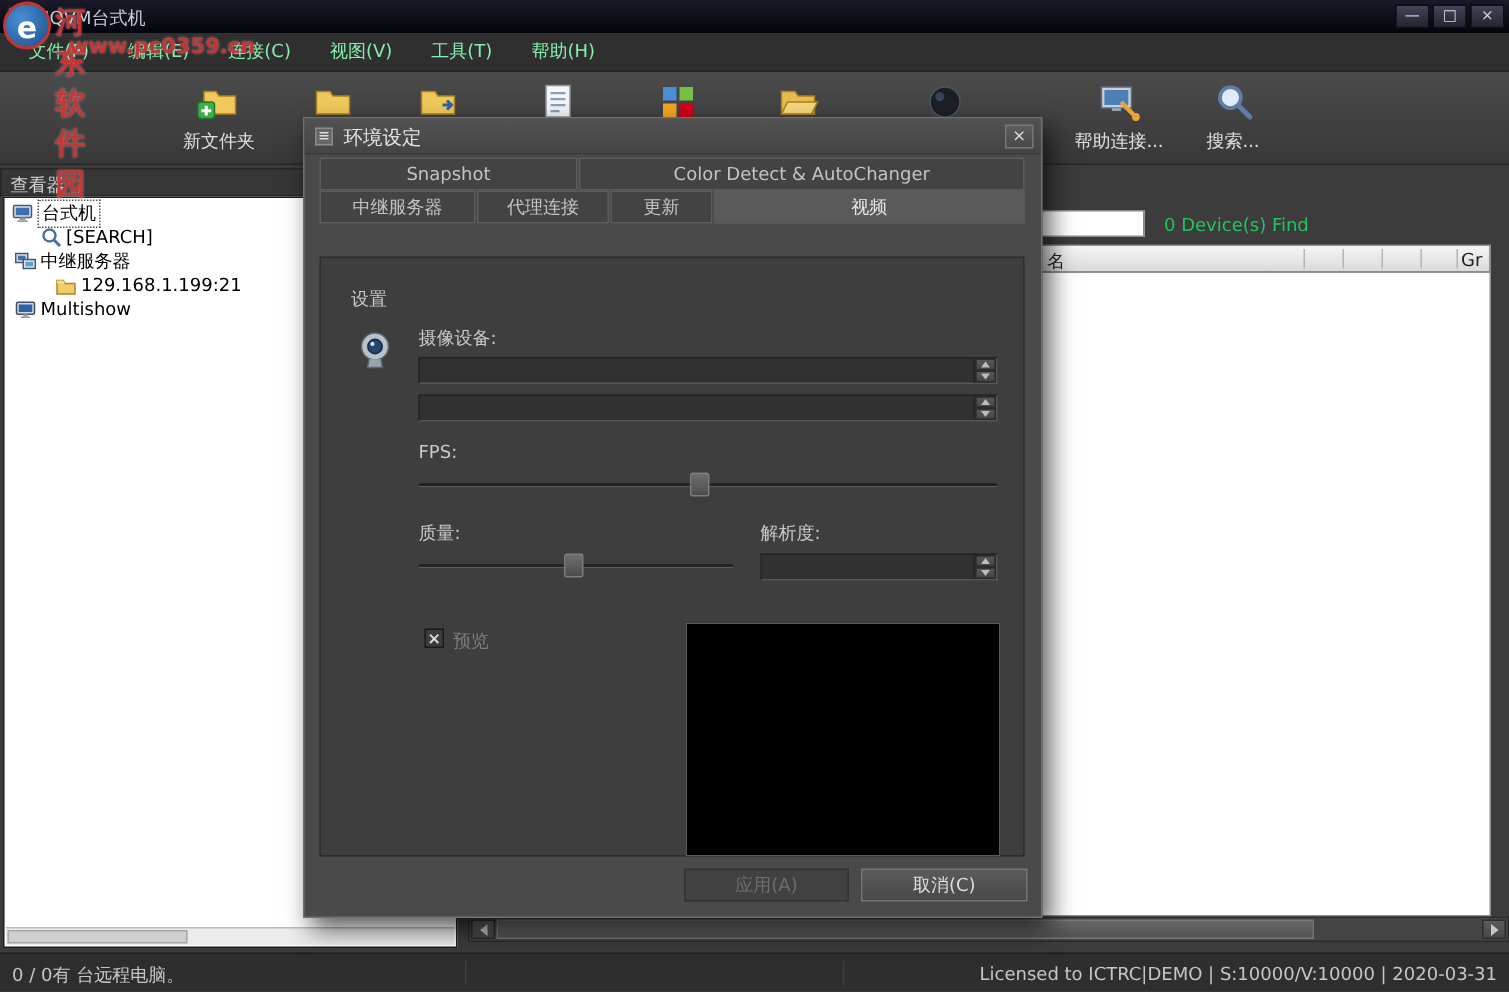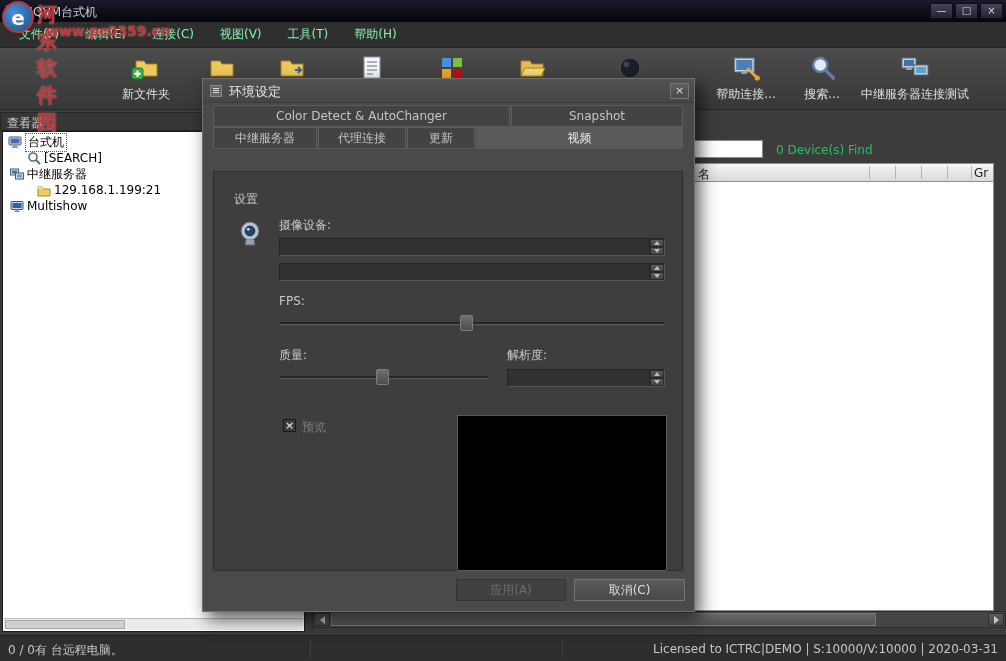--- a/index.html
+++ b/index.html
@@ -187,32 +187,20 @@
   </div>
   <div class="tb-btn" style="left:822px">
     <div class="tb-icon">
       <svg width="30" height="30" viewBox="0 0 30 30">
           <circle cx="13" cy="12" r="7" fill="#dfeafa" stroke="#5f7da6" stroke-width="2.5"></circle>
           <path d="M18.5 17.5 L26 25" stroke="#5f7da6" stroke-width="3.5" stroke-linecap="round"></path>
         </svg>
     </div>
     <div class="tb-label">搜索...</div>
   </div>
-  <div class="tb-btn" style="left:915px">
-    <div class="tb-icon">
-      <svg width="30" height="30" viewBox="0 0 30 30">
-          <rect x="2" y="5" width="14" height="10" fill="#c7d0da" stroke="#5f6b7a"></rect>
-          <rect x="4" y="7" width="10" height="6" fill="#3f72b0"></rect>
-          <rect x="14" y="12" width="14" height="10" fill="#c7d0da" stroke="#5f6b7a"></rect>
-          <rect x="16" y="14" width="10" height="6" fill="#58a0d8"></rect>
-          <rect x="6" y="15" width="6" height="2" fill="#97a2b0"></rect>
-        </svg>
-    </div>
-    <div class="tb-label">中继服务器连接测试</div>
-  </div>
 </div>
 
 <div id="viewer-header">查看器</div>
 <div id="viewer-body">
   <div class="tree-item selected" style="left:5px;top:2px">
     <span class="tree-icon"><svg width="14" height="14" viewBox="0 0 14 14">
           <rect x="1" y="2" width="12" height="8" rx="1" fill="#d8e0ea" stroke="#4a5768"></rect>
           <rect x="2.5" y="3.5" width="9" height="5" fill="#3e6fae"></rect>
           <rect x="5" y="10" width="4" height="2" fill="#8d98a6"></rect>
           <rect x="3.5" y="12" width="7" height="1" fill="#8d98a6"></rect>
@@ -286,22 +274,22 @@
 </div>
 
 <div id="dialog">
   <div id="dialog-titlebar">
     <div id="dialog-icon"></div>
     <div id="dialog-title">环境设定</div>
     <div id="dialog-close">×</div>
   </div>
   <div id="tabs">
     <div class="tabrow">
+      <div class="tab" style="width:172px">Snapshot</div>
       <div class="tab" style="flex:1">Color Detect &amp; AutoChanger</div>
-      <div class="tab" style="width:172px">Snapshot</div>
     </div>
     <div class="tabrow">
       <div class="tab" style="width:104px">中继服务器</div>
       <div class="tab" style="width:88px">代理连接</div>
       <div class="tab" style="width:68px">更新</div>
       <div class="tab active" style="flex:1">视频</div>
     </div>
   </div>
   <div id="dlg-content">
     <div class="dlg-label" style="left:20px;top:19px">设置</div>

